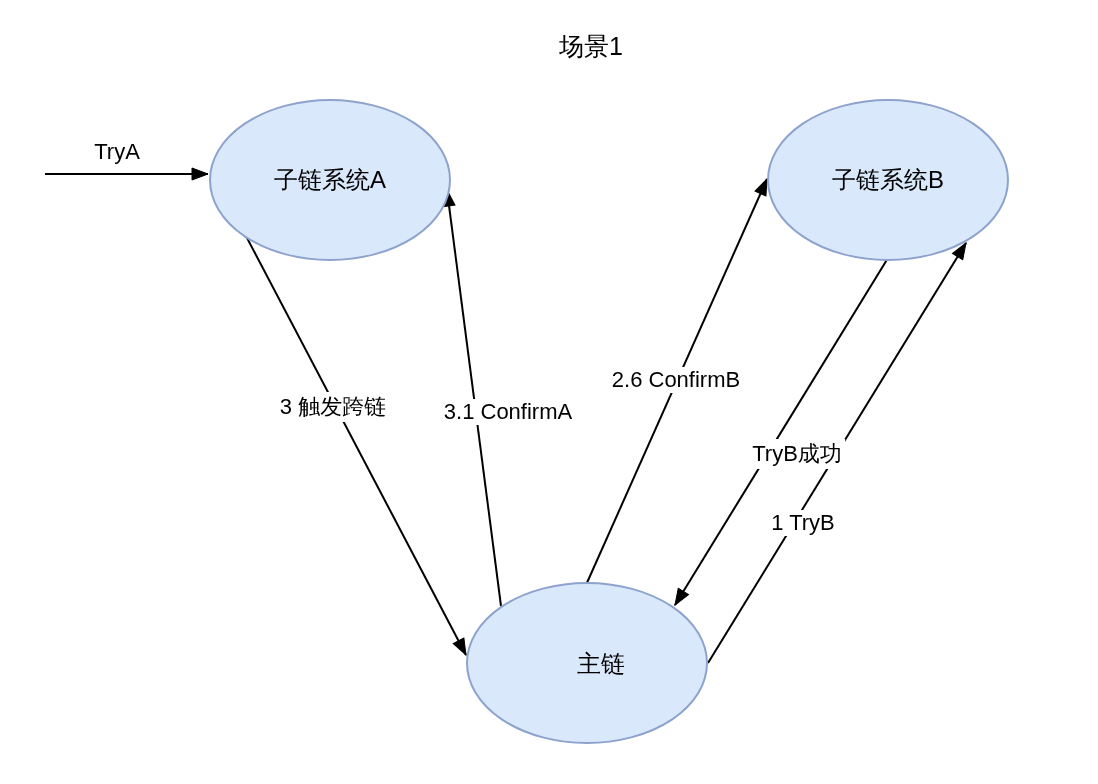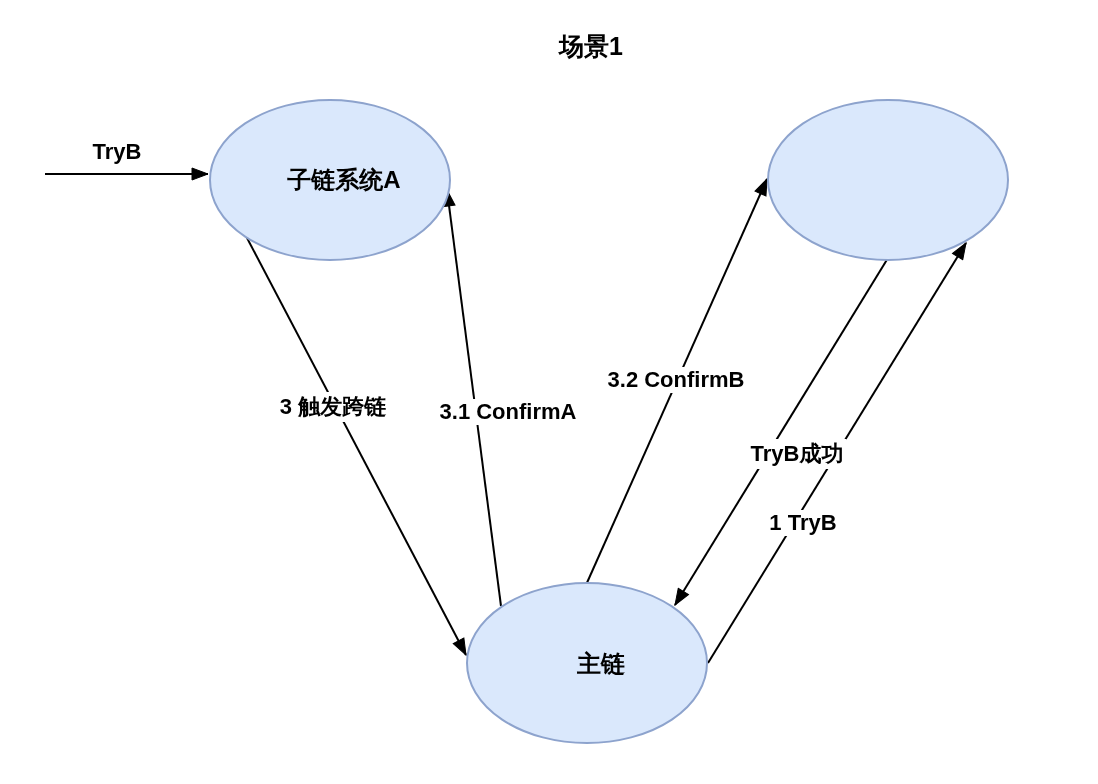--- a/index.html
+++ b/index.html
@@ -7,21 +7,20 @@
     padding: 0;
     background: #ffffff;
     font-family: "Liberation Sans", "DejaVu Sans", sans-serif;
   }
   .canvas {
     position: relative;
     width: 1098px;
     height: 784px;
     background: #ffffff;
     overflow: hidden;
-    font-weight: bold;
   }
   .canvas svg {
     position: absolute;
     left: 0;
     top: 0;
   }
   .diagram-title {
     position: absolute;
     left: 591px;
     top: 46px;
@@ -70,23 +69,24 @@
 
     <g stroke-width="2">
       <ellipse cx="330" cy="180" rx="120" ry="80" fill="#dae8fc" stroke="#8da3cd"></ellipse>
       <ellipse cx="888" cy="180" rx="120" ry="80" fill="#dae8fc" stroke="#8da3cd"></ellipse>
       <ellipse cx="587" cy="663" rx="120" ry="80" fill="#dae8fc" stroke="#8da3cd"></ellipse>
     </g>
   </svg>
 
   <div class="diagram-title">场景1</div>
 
-  <div class="node-label" style="left:344px; top:180px">子链系统A</div>
+  <div class="node-label" style="left:330px; top:180px">子链系统A</div>
+  <div class="node-label" style="left:888px; top:180px">子链系统B</div>
   <div class="node-label" style="left:601px; top:664px">主链</div>
 
-  <div class="edge-label" style="left:117px; top:152px">TryB</div>
+  <div class="edge-label" style="left:117px; top:152px">TryA</div>
   <div class="edge-label" style="left:333px; top:407px">3 触发跨链</div>
   <div class="edge-label" style="left:508px; top:412px">3.1 ConfirmA</div>
-  <div class="edge-label" style="left:676px; top:380px">3.2 ConfirmB</div>
+  <div class="edge-label" style="left:676px; top:380px">2.6 ConfirmB</div>
   <div class="edge-label" style="left:797px; top:454px">TryB成功</div>
   <div class="edge-label" style="left:803px; top:523px">1 TryB</div>
 
 </div>
 
 </body></html>

